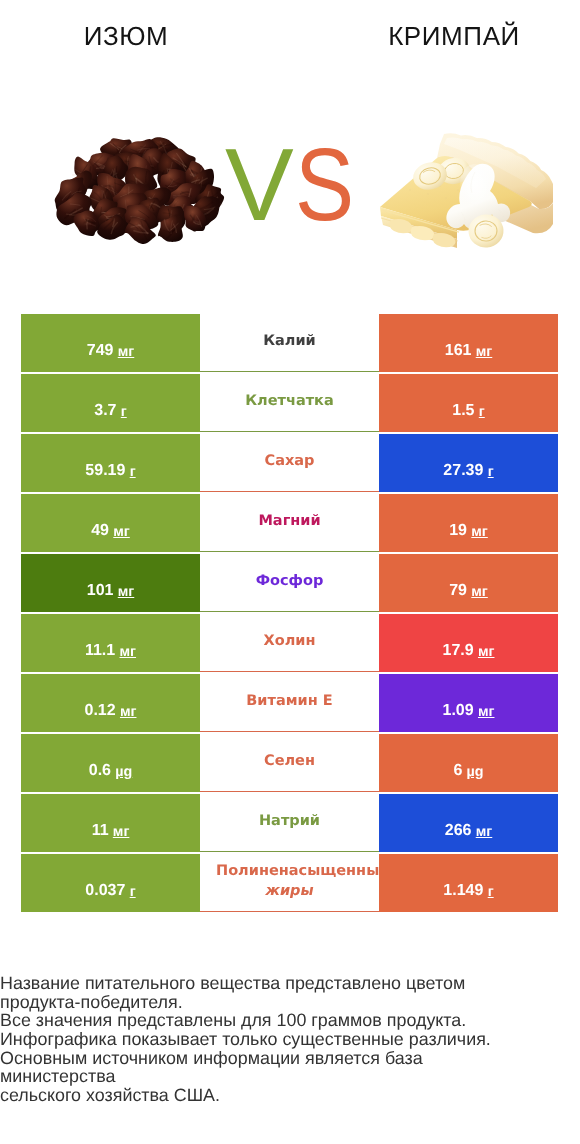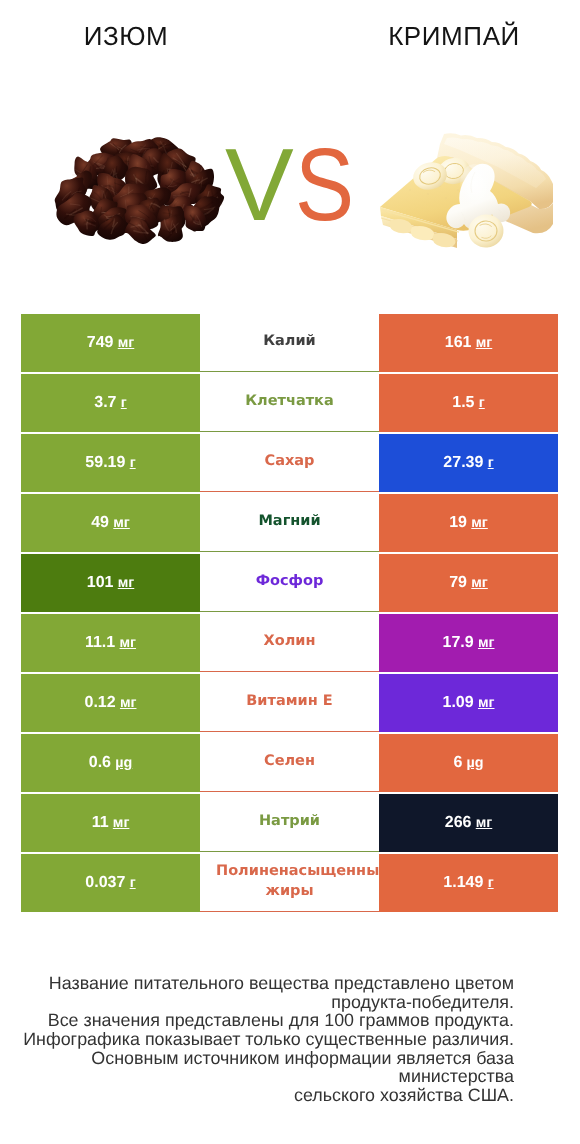--- a/index.html
+++ b/index.html
@@ -31,34 +31,34 @@
   .vs .s { transform: scaleX(0.86); transform-origin: left center; margin-left:2px; }
   .vs .v { color:#82A836; }
   .vs .s { color:#E2673F; }
 
   
   .table { position:absolute; left:21px; top:314px; width:537px; }
   .row { display:flex; height:58px; margin-bottom:2px; }
   .cell { display:flex; align-items:center; justify-content:center;
           box-sizing:border-box; width:179px; }
   .cell.val  { color:#ffffff; font-size:16px; font-weight:700; letter-spacing:0;
-               align-items:center; padding-bottom:0; }
+               align-items:flex-end; padding-bottom:12px; }
   .cell.mid  { font-family:"DejaVu Sans", sans-serif;
                font-size:14.5px; font-weight:700; text-align:center;
                background:#ffffff; overflow:hidden; padding-bottom:4px; }
   .cell .unit { font-size:14.3px; font-weight:700; margin-left:4.3px;text-decoration:underline; }
   .mid .lbl { display:block; width:179px; text-align:center;
               line-height:20px; white-space:normal; }
   .mid.overflow { justify-content:flex-start; }
   .mid.overflow .lbl { width:auto; margin-left:16px; text-align:left; white-space:nowrap; }
   .mid.overflow .lbl .l2 { display:block; text-align:center; width:163px;
-                            margin-left:-8px; }
+                            margin-left:-8px;font-style:italic; }
 
   
-  .footer { position:absolute; left:0; top:974px; width:514px; text-align:right;
+  .footer { position:absolute; left:0; top:974px; width:514px; text-align:left;
             font-size:17.9px; line-height:18.65px; color:#333333; }
 </style>
 </head>
 <body>
 
 <div class="page">
 
   <div>
     <div class="title left">ИЗЮМ</div>
     <div class="title right">КРИМПАЙ</div>
@@ -481,21 +481,21 @@
         <div class="cell val right" style="background:#1d4ed8">
           <span>27.39</span>
           <span class="unit">г</span>
         </div>
       </div>
       <div class="row">
         <div class="cell val left" style="background:#82A836">
           <span>49</span>
           <span class="unit">мг</span>
         </div>
-        <div class="cell mid" style="color:#14532d;border-bottom:1px solid #7A9A42">
+        <div class="cell mid" style="color:#be185d;border-bottom:1px solid #7A9A42">
           <span class="lbl">Магний</span>
         </div>
         <div class="cell val right" style="background:#E2673F">
           <span>19</span>
           <span class="unit">мг</span>
         </div>
       </div>
       <div class="row">
         <div class="cell val left" style="background:#4d7c0f">
           <span>101</span>
@@ -510,21 +510,21 @@
         </div>
       </div>
       <div class="row">
         <div class="cell val left" style="background:#82A836">
           <span>11.1</span>
           <span class="unit">мг</span>
         </div>
         <div class="cell mid" style="color:#D9684B;border-bottom:1px solid #D9684B">
           <span class="lbl">Холин</span>
         </div>
-        <div class="cell val right" style="background:#a21caf">
+        <div class="cell val right" style="background:#ef4444">
           <span>17.9</span>
           <span class="unit">мг</span>
         </div>
       </div>
       <div class="row">
         <div class="cell val left" style="background:#82A836">
           <span>0.12</span>
           <span class="unit">мг</span>
         </div>
         <div class="cell mid" style="color:#D9684B;border-bottom:1px solid #D9684B">
@@ -549,21 +549,21 @@
         </div>
       </div>
       <div class="row">
         <div class="cell val left" style="background:#82A836">
           <span>11</span>
           <span class="unit">мг</span>
         </div>
         <div class="cell mid" style="color:#7A9A42;border-bottom:1px solid #7A9A42">
           <span class="lbl">Натрий</span>
         </div>
-        <div class="cell val right" style="background:#0f172a">
+        <div class="cell val right" style="background:#1d4ed8">
           <span>266</span>
           <span class="unit">мг</span>
         </div>
       </div>
       <div class="row">
         <div class="cell val left" style="background:#82A836">
           <span>0.037</span>
           <span class="unit">г</span>
         </div>
         <div class="cell mid overflow" style="color:#D9684B;border-bottom:1px solid #D9684B">

